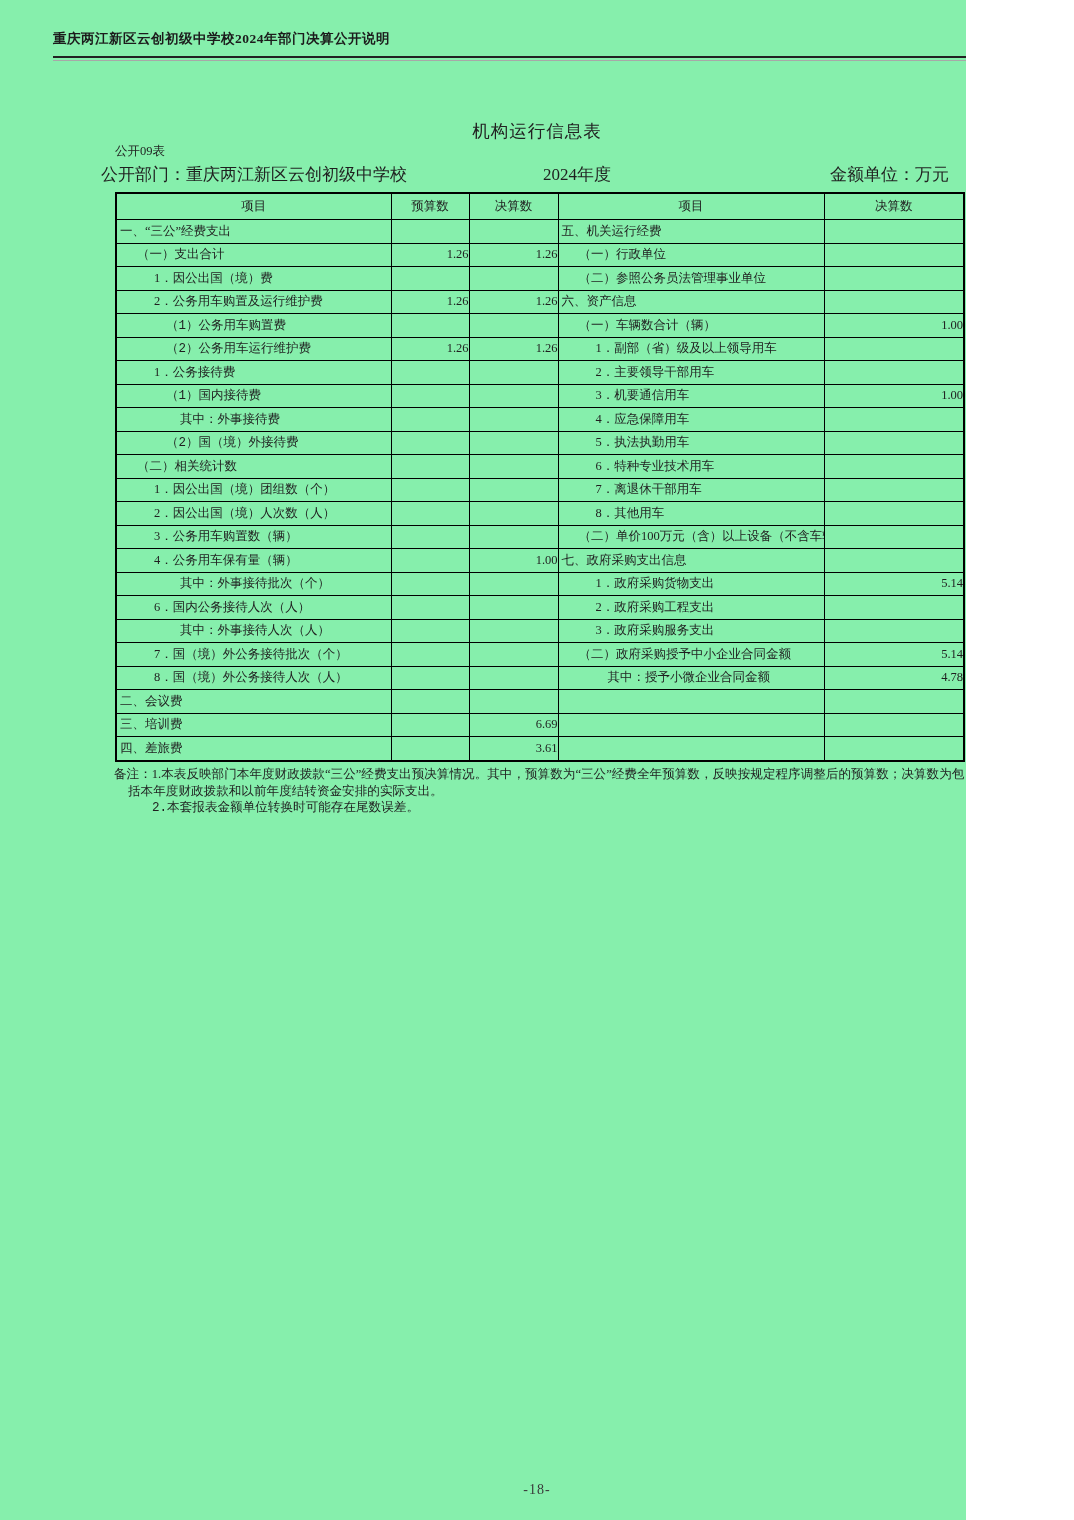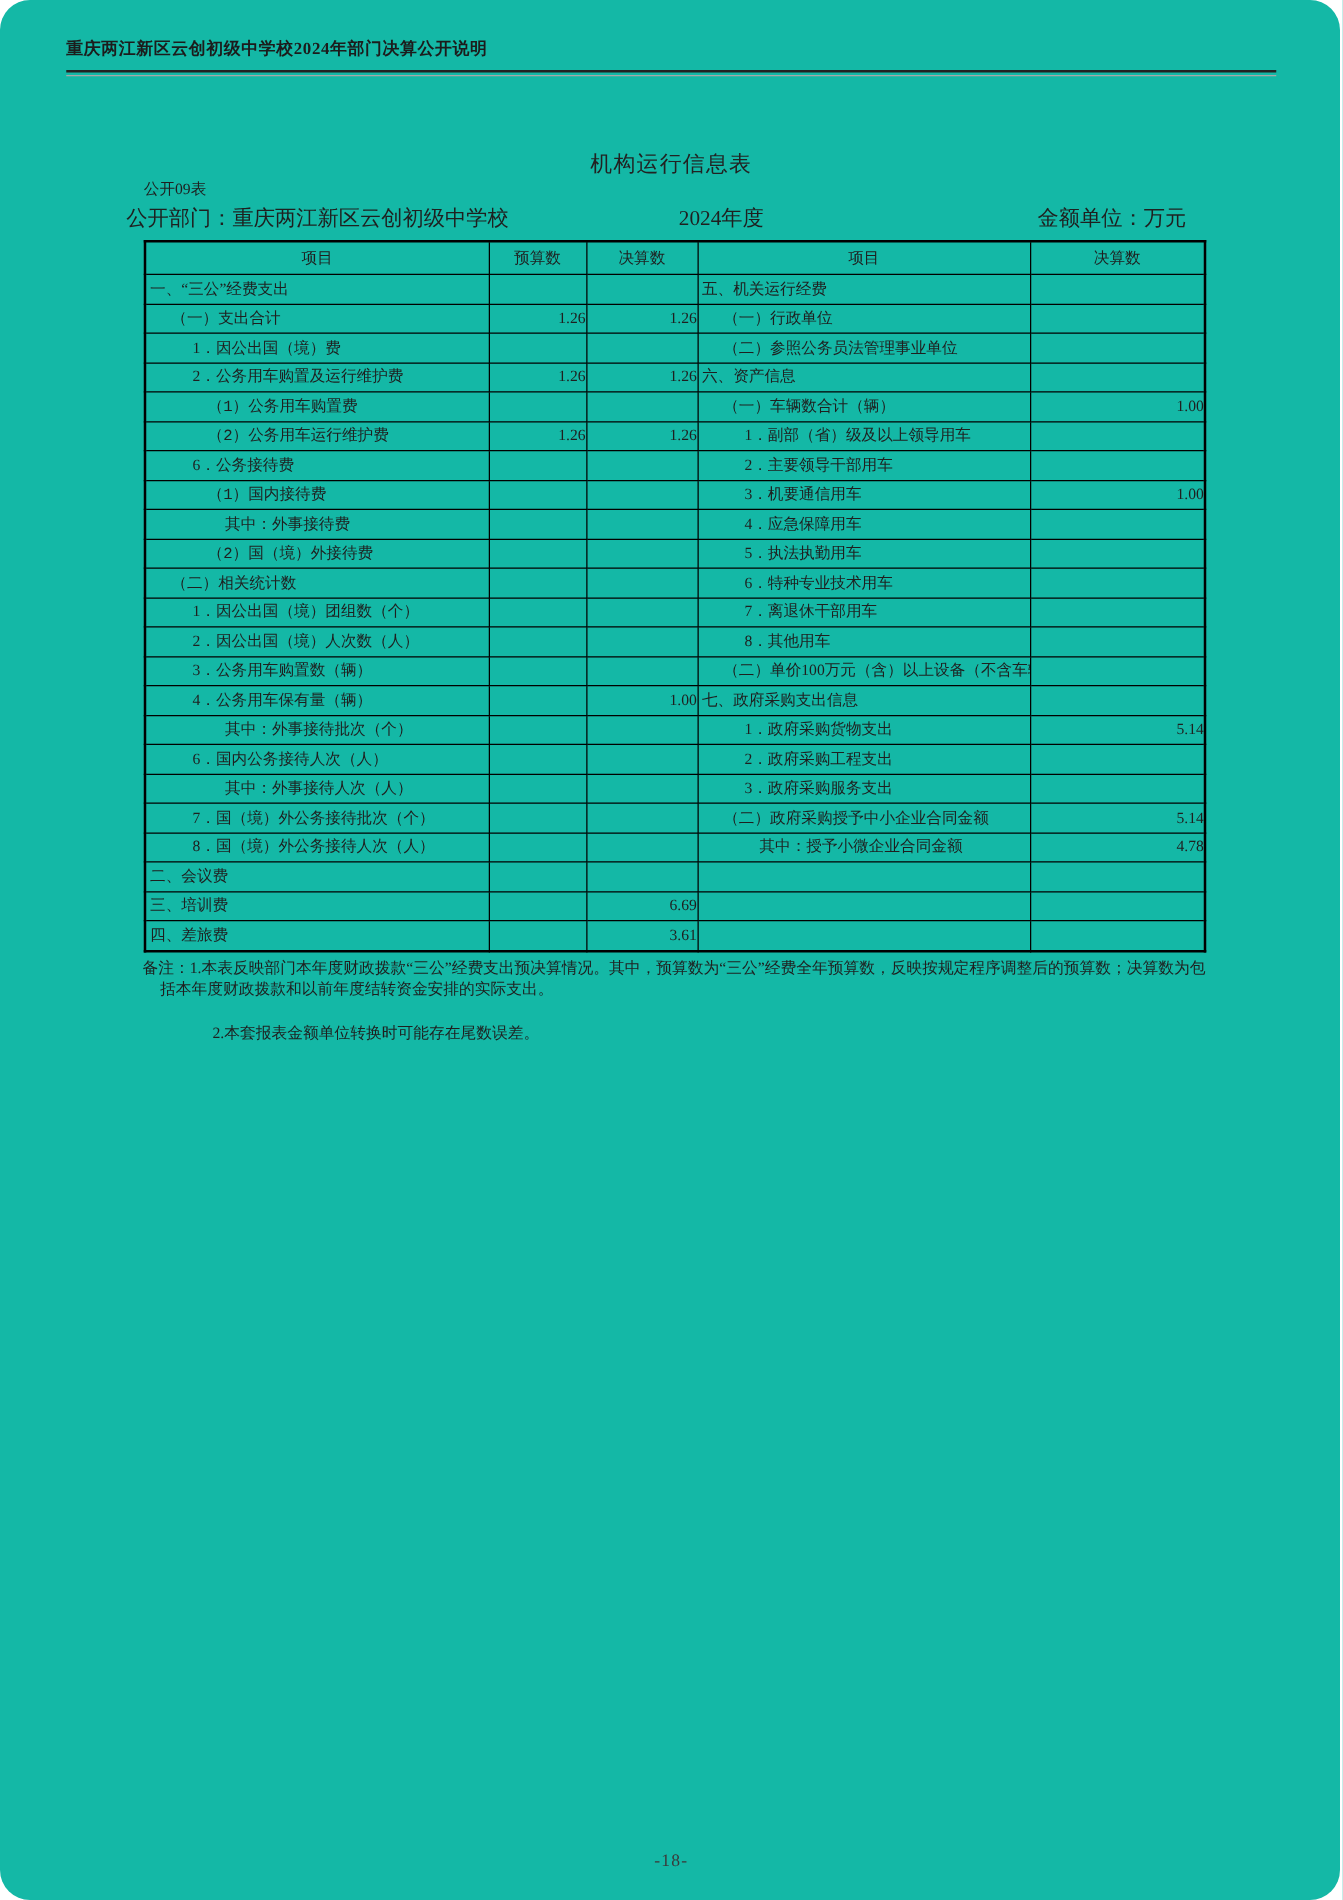--- a/index.html
+++ b/index.html
@@ -1,24 +1,23 @@
 <!DOCTYPE html>
 <html><head>
 <meta charset="utf-8">
 <style>
   html, body { margin: 0; padding: 0; background: #ffffff; }
   .page {
     position: relative;
-    width: 1072px;
+    width: 966px;
     height: 1520px;
-    background: #14b8a6;
+    background: #86efac;
     font-family: "Liberation Serif", "DejaVu Serif", serif;
     color: #1f1f1f;
     overflow: hidden;
-    border-radius: 24px;
   }
 
   
   .doc-header {
     position: absolute;
     left: 53px; top: 30px;
     width: 968px;
     font-size: 13.5px;
     font-weight: bold;
     letter-spacing: 0.5px;
@@ -110,21 +109,21 @@
   
   .notes {
     position: absolute;
     left: 114px; top: 766px;
     width: 854px;
     font-size: 12.6px;
     line-height: 17px;
     color: #1f1f1f;
   }
   .note-1 { margin: 0; padding-left: 14px; text-indent: -14px; }
-  .note-2 { margin: 18px; padding-left: 38px; }
+  .note-2 { margin: 0; padding-left: 38px; font-family: Liberation Mono, monospace; }
 
   .page-number {
     position: absolute;
     left: 0; top: 1482px;
     width: 1074px;
     text-align: center;
     font-size: 14px;
     color: #3a3a3a;
     letter-spacing: 1px;
   }
@@ -203,21 +202,21 @@
             <td class="c-num">1.00</td>
           </tr>
           <tr>
             <td class="c-item ind3">（2）公务用车运行维护费</td>
             <td class="c-num">1.26</td>
             <td class="c-num c-divider">1.26</td>
             <td class="c-item ind2">1．副部（省）级及以上领导用车</td>
             <td class="c-num"></td>
           </tr>
           <tr>
-            <td class="c-item ind2">6．公务接待费</td>
+            <td class="c-item ind2">1．公务接待费</td>
             <td class="c-num"></td>
             <td class="c-num c-divider"></td>
             <td class="c-item ind2">2．主要领导干部用车</td>
             <td class="c-num"></td>
           </tr>
           <tr>
             <td class="c-item ind3">（1）国内接待费</td>
             <td class="c-num"></td>
             <td class="c-num c-divider"></td>
             <td class="c-item ind2">3．机要通信用车</td>

